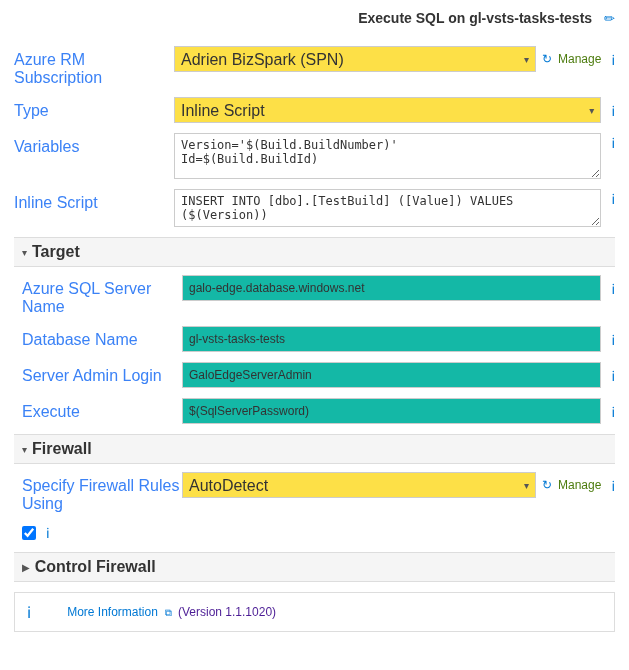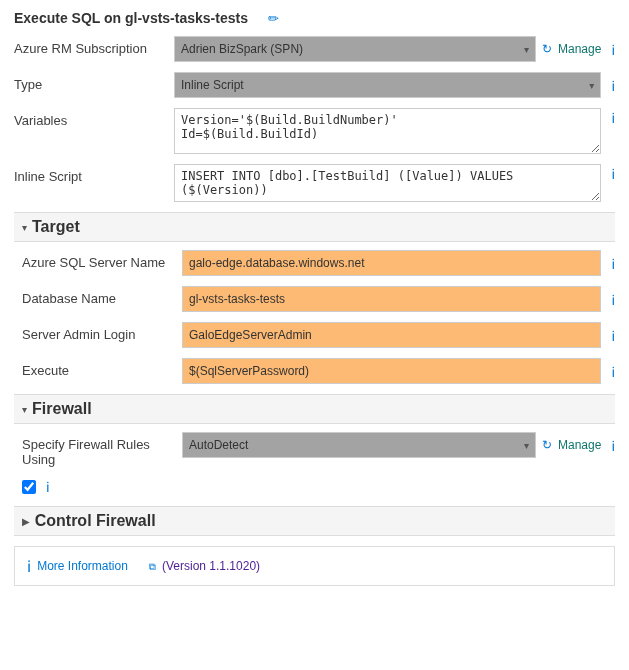--- a/index.html
+++ b/index.html
@@ -13,22 +13,23 @@
     }
 
     .page-container {
       padding: 10px 14px;
     }
 
     
     .page-title-row {
       display: flex;
       align-items: center;
-      gap: 20px;
-      margin-bottom: 10px;
+      gap: 12px;
+      margin-bottom: 20px;
+      justify-content: flex-end;
     }
     .page-title {
       font-size: 14px;
       font-weight: 600;
       color: #333;
     }
     .edit-icon {
       color: #0078d4;
       cursor: pointer;
       font-size: 13px;
@@ -37,62 +38,62 @@
     
     .form-row {
       display: flex;
       align-items: flex-start;
       margin-bottom: 10px;
     }
     .form-label {
       width: 160px;
       min-width: 160px;
       padding-top: 5px;
-      color: #404040;
-      font-size: 13px;
+      color: #3b82f6;
+      font-size: 16px;
     }
     .form-control-wrap {
       flex: 1;
       display: flex;
       align-items: center;
       gap: 6px;
     }
     .select-wrapper {
       flex: 1;
       position: relative;
       display: flex;
       align-items: center;
     }
     .select-wrapper select {
       width: 100%;
       height: 26px;
       border: 1px solid #ccc;
       padding: 2px 24px 2px 6px;
-      font-size: 12px;
-      color: #333;
-      background: #a3a3a3;
+      font-size: 16px;
+      color: #333;
+      background: #fde047;
       appearance: none;
       -webkit-appearance: none;
       cursor: pointer;
     }
     .select-chevron {
       position: absolute;
       right: 7px;
       pointer-events: none;
       color: #555;
       font-size: 10px;
     }
     .form-input {
       flex: 1;
       height: 26px;
       border: 1px solid #ccc;
       padding: 2px 6px;
       font-size: 12px;
       color: #333;
-      background: #fdba74;
+      background: #14b8a6;
     }
     .form-textarea {
       flex: 1;
       border: 1px solid #ccc;
       padding: 4px 6px;
       font-size: 12px;
       color: #333;
       background: #fff;
       resize: vertical;
       min-height: 46px;
@@ -104,21 +105,21 @@
     
     .info-icon {
       color: #0078d4;
       font-size: 14px;
       cursor: pointer;
       margin-left: 4px;
     }
 
     
     .manage-link {
-      color: #0f766e;
+      color: #4d7c0f;
       font-size: 12px;
       cursor: pointer;
       text-decoration: none;
       white-space: nowrap;
       display: flex;
       align-items: center;
       gap: 3px;
     }
     .refresh-icon {
       color: #0078d4;
@@ -195,21 +196,22 @@
       color: #0078d4;
       font-size: 16px;
     }
     .footer-link {
       color: #0078d4;
       font-size: 12px;
       cursor: pointer;
       text-decoration: none;
       display: flex;
       align-items: flex-end;
-      gap: 21px;
+      gap: 7px;
+      margin-left: 30px;
     }
     .footer-version {
       font-size: 12px;
       color: #4c1d95;
     }
   </style>
 </head>
 <body>
 
 <div class="page-container">

